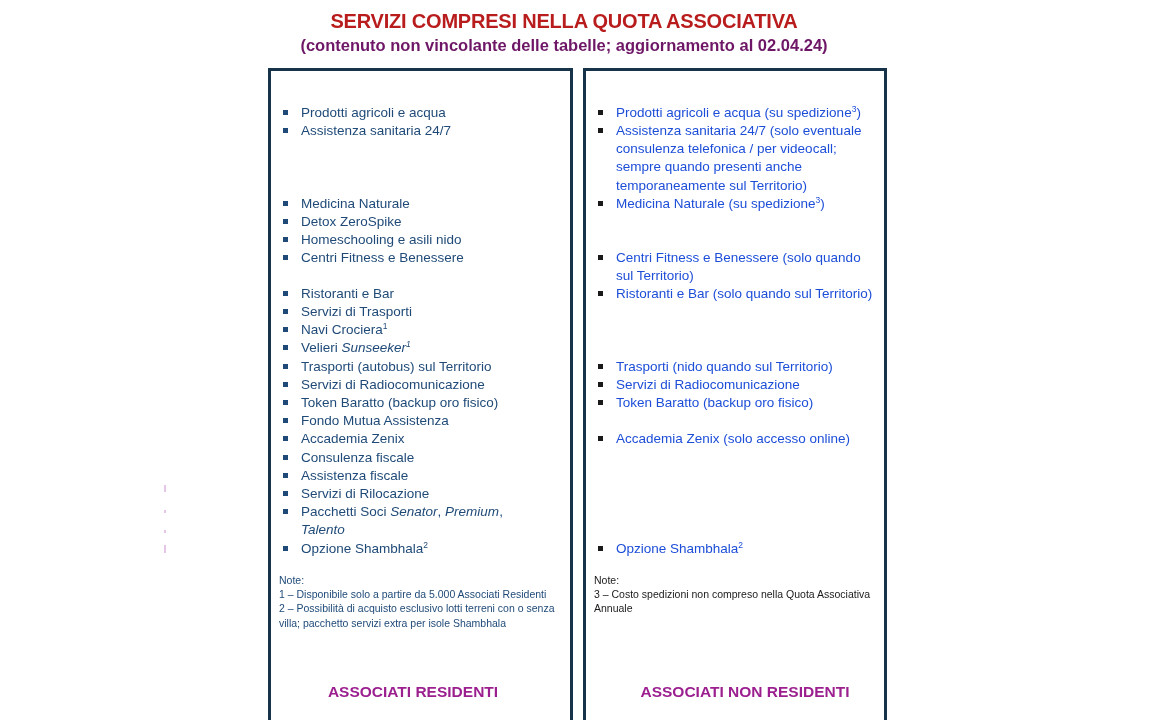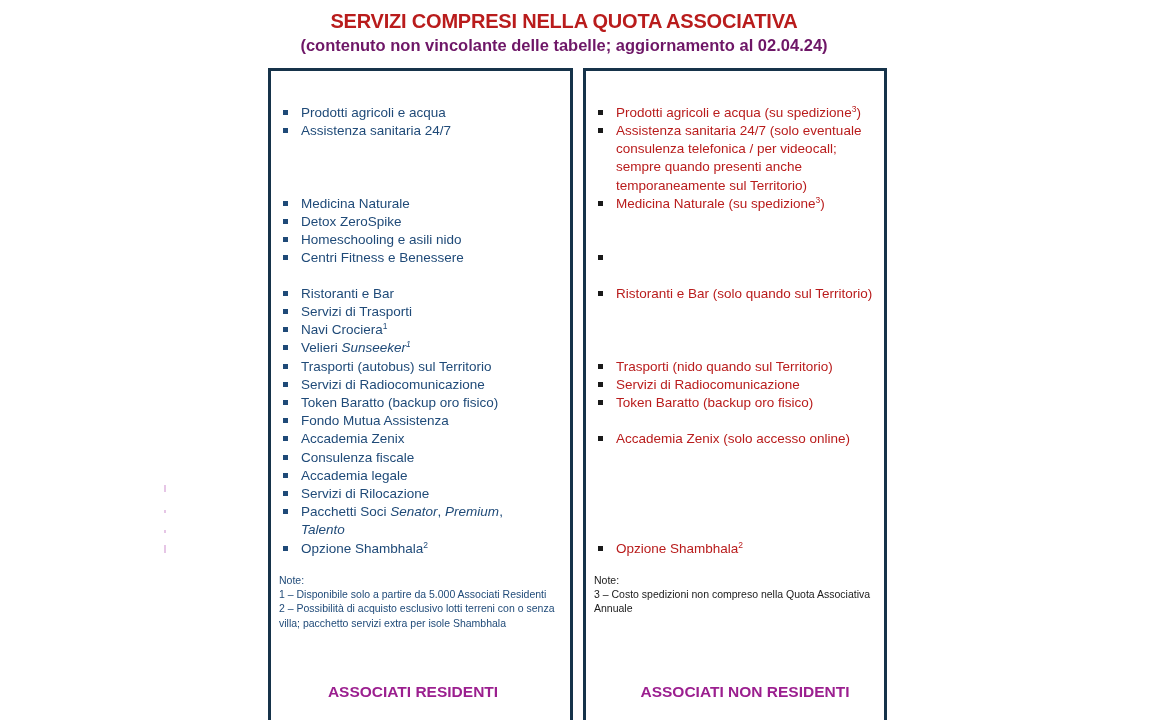--- a/index.html
+++ b/index.html
@@ -19,21 +19,21 @@
       position: absolute; top: 68px; height: 716px; box-sizing: border-box;
       border: 3px solid #16334a; background: #fff;
     }
     .panel.left { left: 268px; width: 305px; }
     .panel.right { left: 583px; width: 304px; }
     .item {
       position: absolute; left: 10px; right: 6px; font-size: 13.5px; line-height: 18.2px;
       padding-left: 20px;
     }
     .left .item { color: #1f4a78; }
-    .right .item { color: #b91c1c; }
+    .right .item { color: #1d4ed8; }
     .bullet {
       position: absolute; left: 2px; top: 6px; width: 5px; height: 5px;
     }
     .left .bullet { background: #1f4a78; }
     .right .bullet { background: #1a1a1a; }
     sup { font-size: 8.5px; line-height: 0; }
     .notes {
       position: absolute; left: 8px; right: 4px; font-size: 10.5px; line-height: 14.2px;
     }
     .left .notes { color: #1f4a78; }
@@ -67,37 +67,37 @@
   <div class="item" style="top:214px;"><span class="bullet"></span><span>Ristoranti e Bar</span></div>
   <div class="item" style="top:232px;"><span class="bullet"></span><span>Servizi di Trasporti</span></div>
   <div class="item" style="top:250px;"><span class="bullet"></span><span>Navi Crociera</span><sup>1</sup></div>
   <div class="item" style="top:268px;"><span class="bullet"></span><span>Velieri </span><i>Sunseeker</i><sup><i>1</i></sup></div>
   <div class="item" style="top:287px;"><span class="bullet"></span><span>Trasporti (autobus) sul Territorio</span></div>
   <div class="item" style="top:305px;"><span class="bullet"></span><span>Servizi di Radiocomunicazione</span></div>
   <div class="item" style="top:323px;"><span class="bullet"></span><span>Token Baratto (backup oro fisico)</span></div>
   <div class="item" style="top:341px;"><span class="bullet"></span><span>Fondo Mutua Assistenza</span></div>
   <div class="item" style="top:359px;"><span class="bullet"></span><span>Accademia Zenix</span></div>
   <div class="item" style="top:378px;"><span class="bullet"></span><span>Consulenza fiscale</span></div>
-  <div class="item" style="top:396px;"><span class="bullet"></span><span>Accademia legale</span></div>
+  <div class="item" style="top:396px;"><span class="bullet"></span><span>Assistenza fiscale</span></div>
   <div class="item" style="top:414px;"><span class="bullet"></span><span>Servizi di Rilocazione</span></div>
   <div class="item" style="top:432px;"><span class="bullet"></span><span>Pacchetti Soci </span><i>Senator</i>, <i>Premium</i>,<br><i>Talento</i></div>
   <div class="item" style="top:469px;"><span class="bullet"></span><span>Opzione Shambhala</span><sup>2</sup></div>
 
   <div class="notes" style="top:502px;">
     <div>Note:</div>
     <div>1 – Disponibile solo a partire da 5.000 Associati Residenti</div>
     <div>2 – Possibilità di acquisto esclusivo lotti terreni con o senza villa; pacchetto servizi extra per isole Shambhala</div>
   </div>
 </div>
 
 <div class="panel right">
   <div class="item" style="top:33px;"><span class="bullet"></span><span>Prodotti agricoli e acqua (su spedizione</span><sup>3</sup><span>)</span></div>
   <div class="item" style="top:51px;"><span class="bullet"></span><span>Assistenza sanitaria 24/7 (solo eventuale consulenza telefonica / per videocall; sempre quando presenti anche temporaneamente sul Territorio)</span></div>
   <div class="item" style="top:124px;"><span class="bullet"></span><span>Medicina Naturale (su spedizione</span><sup>3</sup><span>)</span></div>
-  <div class="item" style="top:178px;"><span class="bullet"></span></div>
+  <div class="item" style="top:178px;"><span class="bullet"></span><span>Centri Fitness e Benessere (solo quando sul Territorio)</span></div>
   <div class="item" style="top:214px;"><span class="bullet"></span><span>Ristoranti e Bar (solo quando sul Territorio)</span></div>
   <div class="item" style="top:287px;"><span class="bullet"></span><span>Trasporti (nido quando sul Territorio)</span></div>
   <div class="item" style="top:305px;"><span class="bullet"></span><span>Servizi di Radiocomunicazione</span></div>
   <div class="item" style="top:323px;"><span class="bullet"></span><span>Token Baratto (backup oro fisico)</span></div>
   <div class="item" style="top:359px;"><span class="bullet"></span><span>Accademia Zenix (solo accesso online)</span></div>
   <div class="item" style="top:469px;"><span class="bullet"></span><span>Opzione Shambhala</span><sup>2</sup></div>
 
   <div class="notes" style="top:502px;">
     <div>Note:</div>
     <div>3 – Costo spedizioni non compreso nella Quota Associativa Annuale</div>

